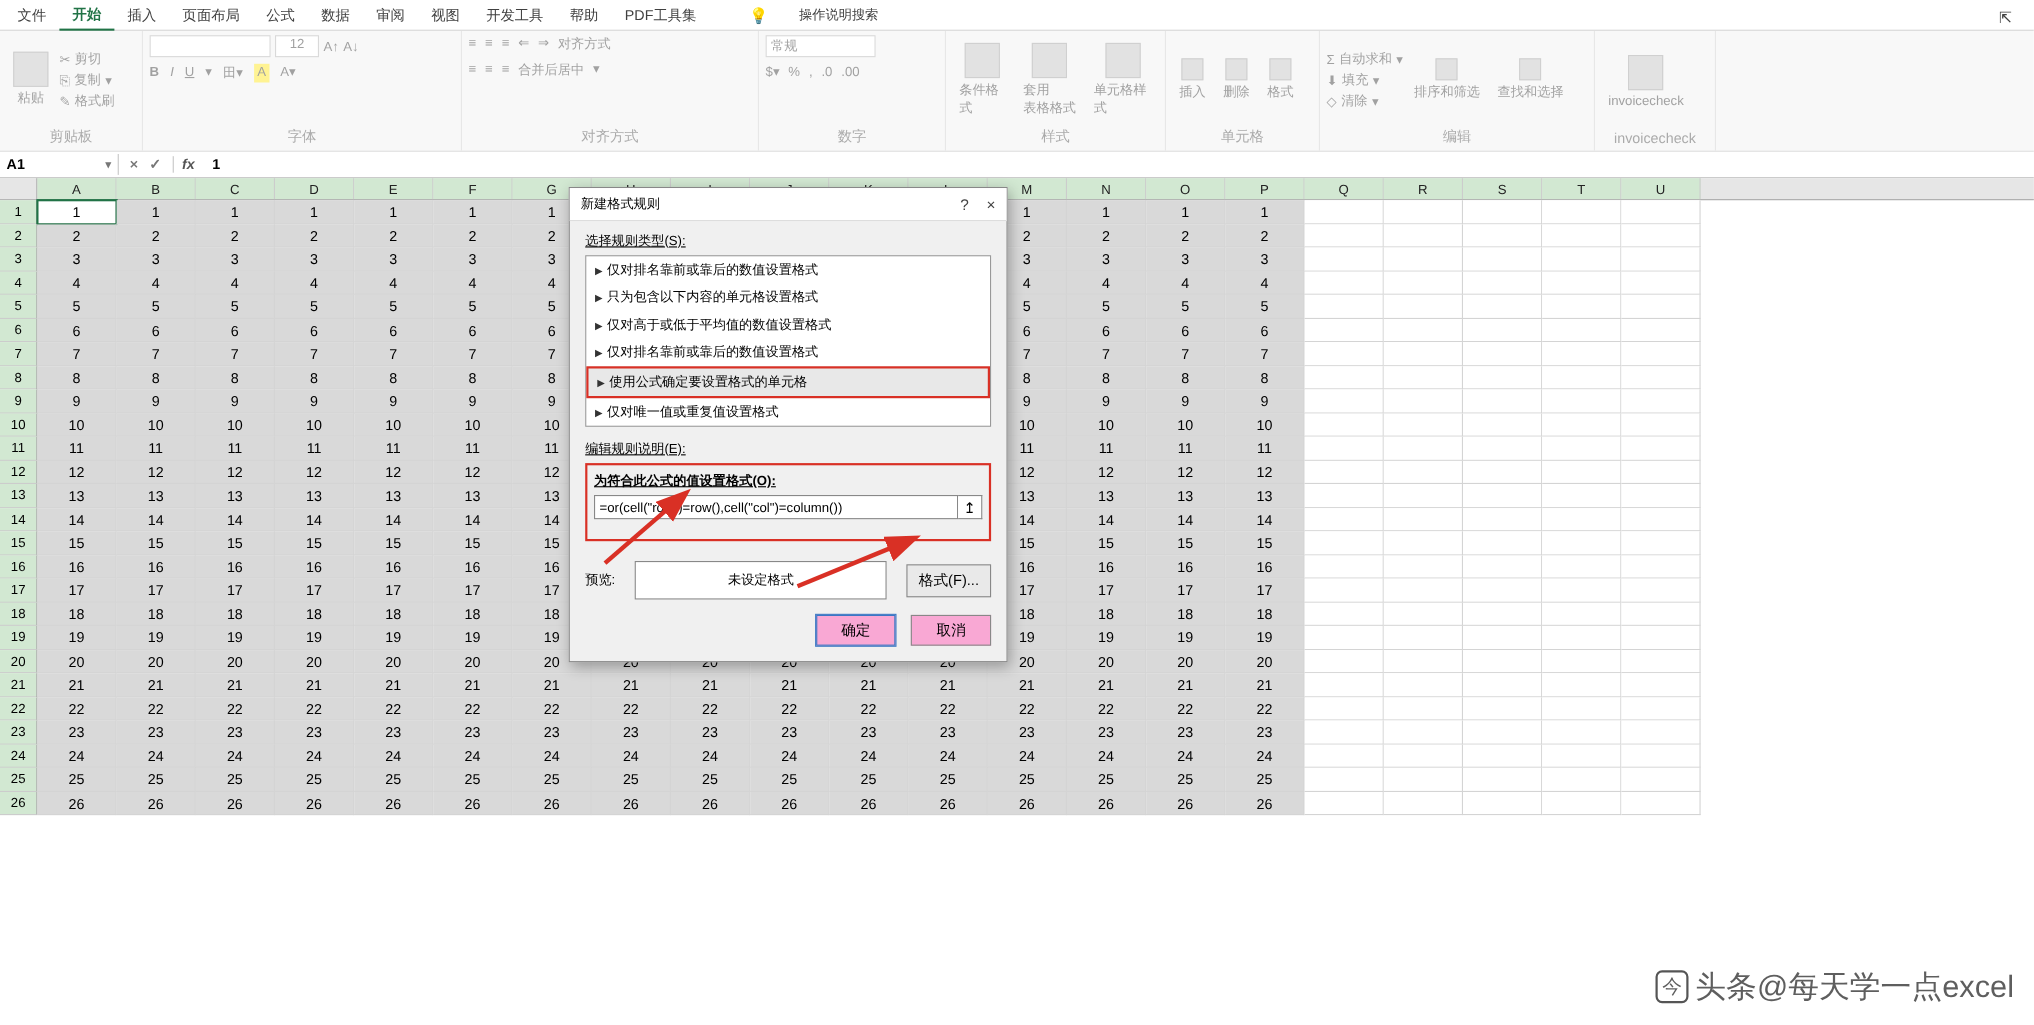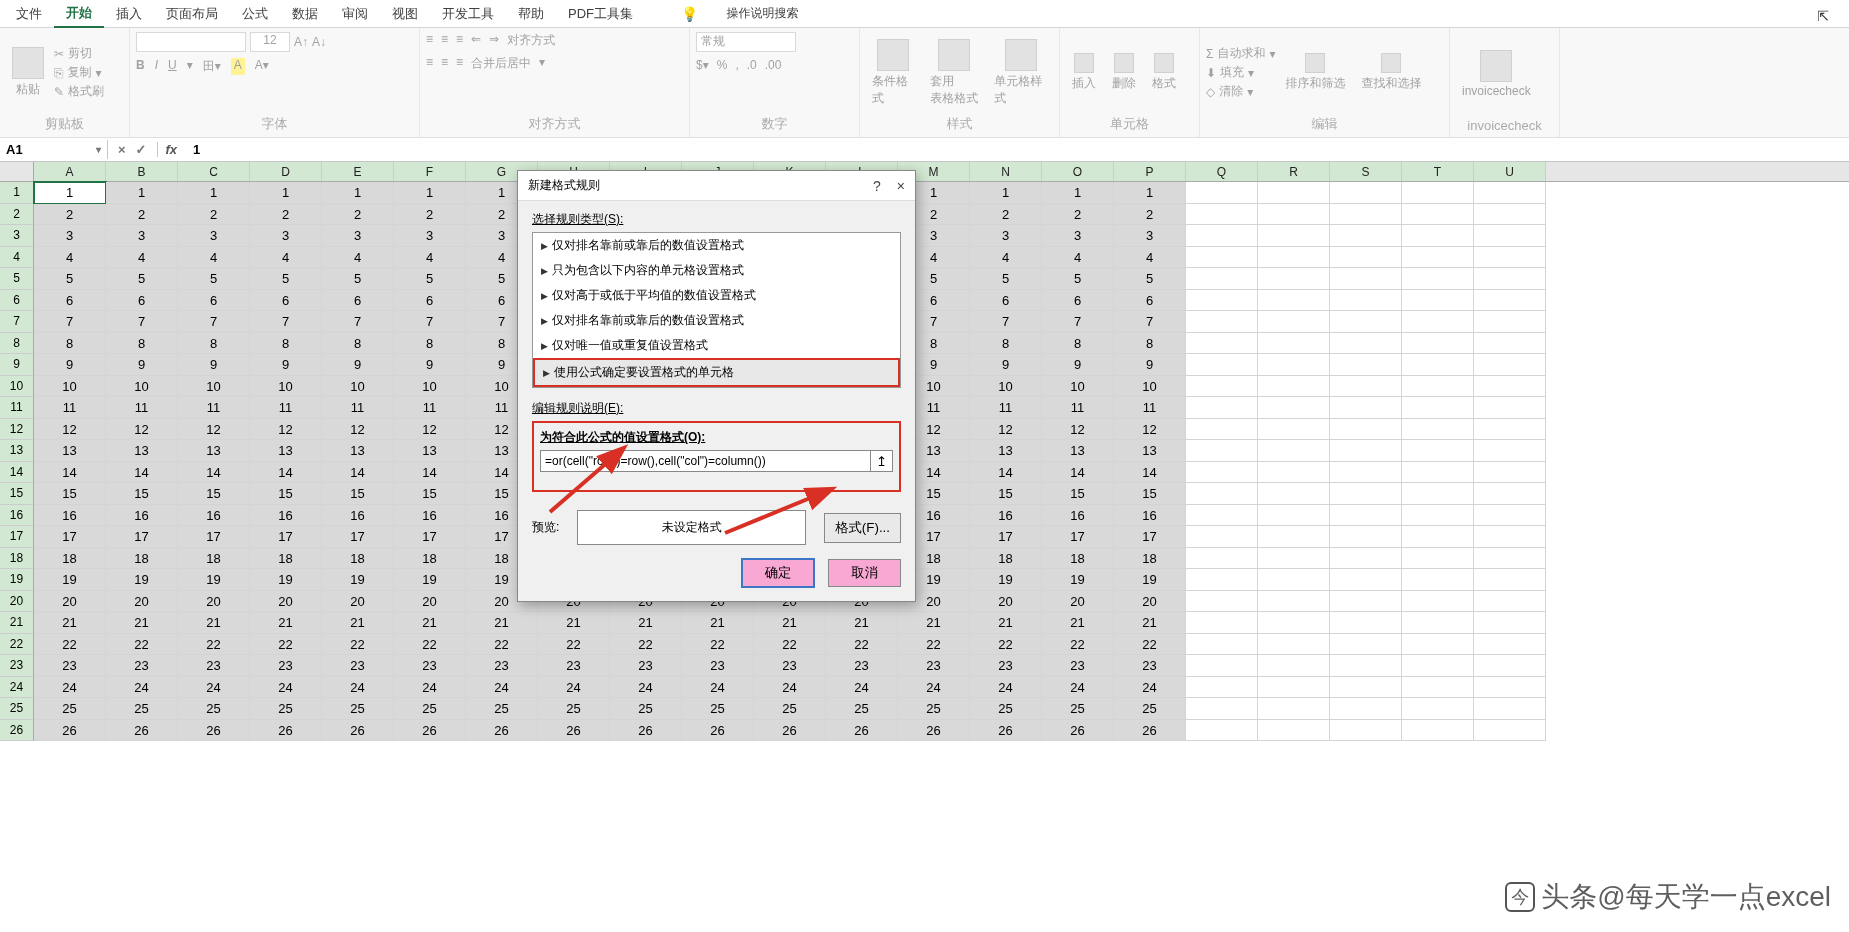--- a/index.html
+++ b/index.html
@@ -914,22 +914,22 @@
       <span>×</span>
     </div>
   </div>
   <div class="dlg-body">
     <div class="dlg-label"><u>选择规则类型(S):</u></div>
     <div class="rule-list">
       <div class="rule-item">仅对排名靠前或靠后的数值设置格式</div>
       <div class="rule-item">只为包含以下内容的单元格设置格式</div>
       <div class="rule-item">仅对高于或低于平均值的数值设置格式</div>
       <div class="rule-item">仅对排名靠前或靠后的数值设置格式</div>
+      <div class="rule-item selected-hl boxed">使用公式确定要设置格式的单元格</div>
       <div class="rule-item">仅对唯一值或重复值设置格式</div>
-      <div class="rule-item selected-hl boxed">使用公式确定要设置格式的单元格</div>
     </div>
     <div class="section-gap"></div>
     <div class="dlg-label"><u>编辑规则说明(E):</u></div>
     <div class="formula-wrap">
       <div><b><u>为符合此公式的值设置格式(O):</u></b></div>
       <div class="formula-box">
         <input type="text" value="=or(cell(&quot;row&quot;)=row(),cell(&quot;col&quot;)=column())" style="">
         <button>↥</button>
       </div>
     </div>

